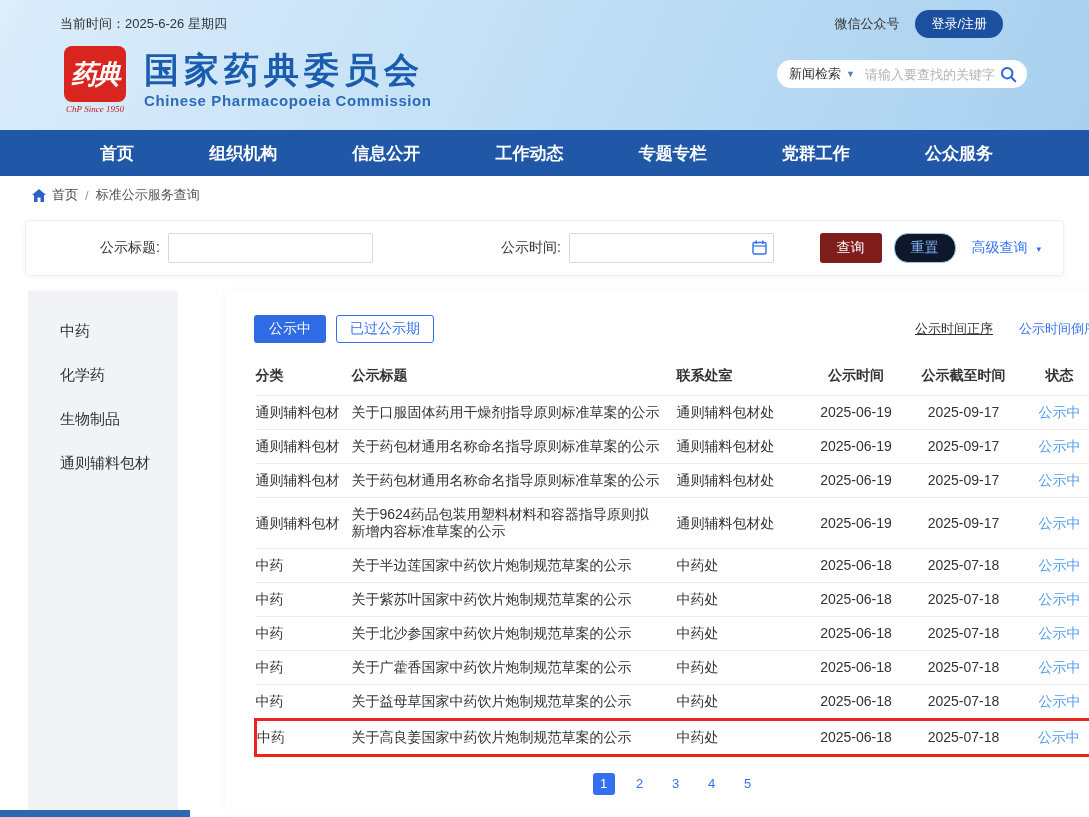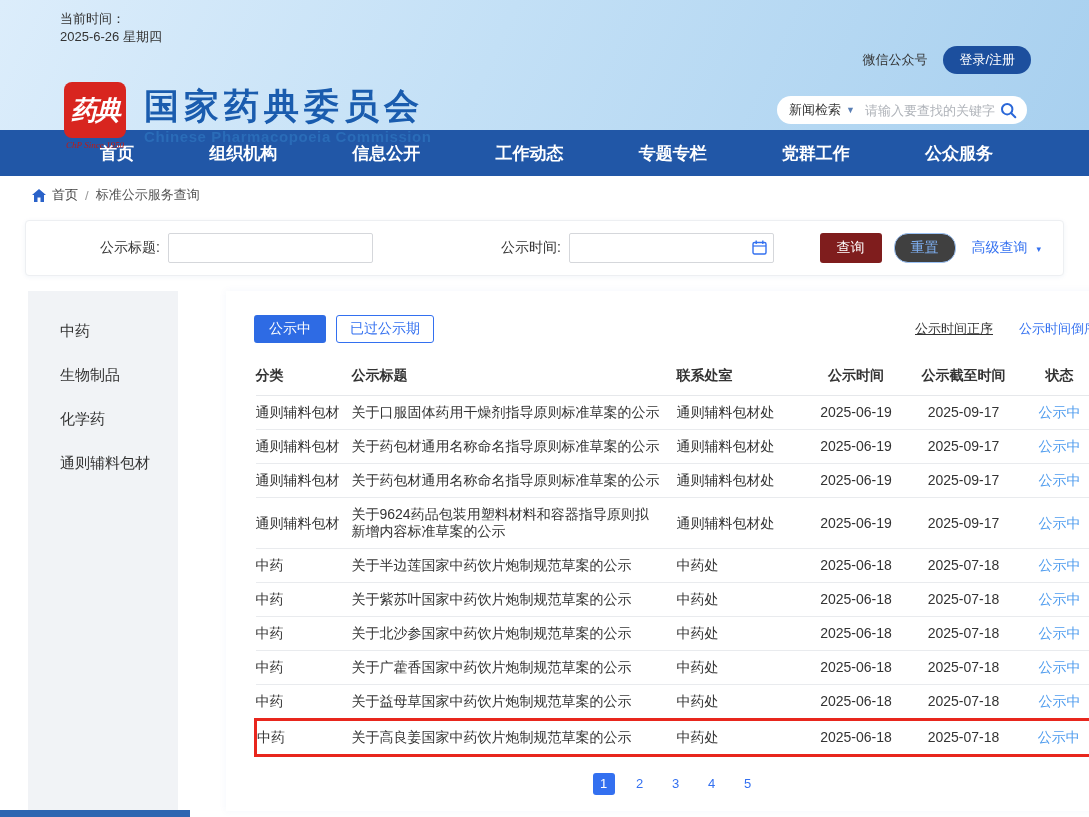--- a/index.html
+++ b/index.html
@@ -6,21 +6,21 @@
   html,body { width:1089px; height:817px; }
   body {
     font-family:"Liberation Sans","DejaVu Sans",sans-serif;
     background:#fff; position:relative; overflow:hidden; color:#333;
   }
   
   .header {
     height:130px;
     background:linear-gradient(115deg,#dcedfb 0%,#c3e0f6 45%,#a8d0ef 100%);
   }
-  .topbar { display:flex; align-items:flex-start; padding:10px 58px 0 60px; font-size:13px; color:#333;flex-direction:column; }
+  .topbar { display:flex; align-items:center; padding:10px 86px 0 60px; font-size:13px; color:#333; }
   .topbar-right { margin-left:auto; display:flex; align-items:center; }
   .wechat-label { margin-right:16px; font-size:13px; color:#333; cursor:pointer; }
   .login-btn {
     background:#1c4f9e; color:#fff; border:none; border-radius:14px;
     padding:5px 16px; font-size:13px; cursor:pointer; font-family:inherit;
   }
   .brand-row { display:flex; align-items:center; padding:8px 60px 0; position:relative; }
   .logo { width:70px; text-align:center; }
   .logo-seal {
     width:62px; height:56px; margin:0 auto; background:#d8251f; border-radius:8px;
@@ -74,21 +74,21 @@
   .date-wrap { position:relative; margin-left:8px; }
   .date-input { width:205px; height:30px; border:1px solid #d5d7db; border-radius:2px;
     font-family:inherit; font-size:13px; padding:0 28px 0 8px; outline:none; }
   .cal-icon { position:absolute; right:7px; top:7px; cursor:pointer; }
   .filter-actions { margin-left:auto; display:flex; align-items:center; }
   .btn-query {
     background:#7f1d1d; color:#fff; border:none; border-radius:3px;
     width:62px; height:30px; font-size:14px; cursor:pointer; font-family:inherit;
   }
   .btn-reset {
-    background:#404040; color:#7fb0f2; border:1px solid #9cc2f5; border-radius:14px;
+    background:#0f172a; color:#7fb0f2; border:1px solid #9cc2f5; border-radius:14px;
     width:62px; height:30px; font-size:14px; cursor:pointer; margin-left:12px; font-family:inherit;
   }
   .adv-query { color:#3370f0; font-size:14px; margin-left:16px; cursor:pointer; white-space:nowrap; }
   .adv-query .caret-down { color:#3370f0; }
   
   .main { display:flex; margin:15px 26px 0 28px; height:520px;gap:40px; }
   .sidebar { width:150px; background:#f1f3f6; padding-top:18px; flex-shrink:0; }
   .side-item { height:44px; line-height:44px; padding-left:32px; font-size:15px; color:#333; cursor:pointer; }
   .content {
     flex:1; margin-left:8px; background:#fff; padding:24px 22px 0 28px;
@@ -203,22 +203,22 @@
     <span class="adv-query">
       <span>高级查询</span>
       <span class="caret-down">▾</span>
     </span>
   </div>
 </div>
 
 <div class="main">
   <div class="sidebar">
     <div class="side-item">中药</div>
+    <div class="side-item">化学药</div>
     <div class="side-item">生物制品</div>
-    <div class="side-item">化学药</div>
     <div class="side-item">通则辅料包材</div>
   </div>
 
   <div class="content">
     <div class="tabs-row">
       <button class="tab-active">公示中</button>
       <button class="tab-inactive">已过公示期</button>
       <div class="sort-links">
         <span class="sort-asc">公示时间正序</span>
         <span class="sort-desc">公示时间倒序</span>

